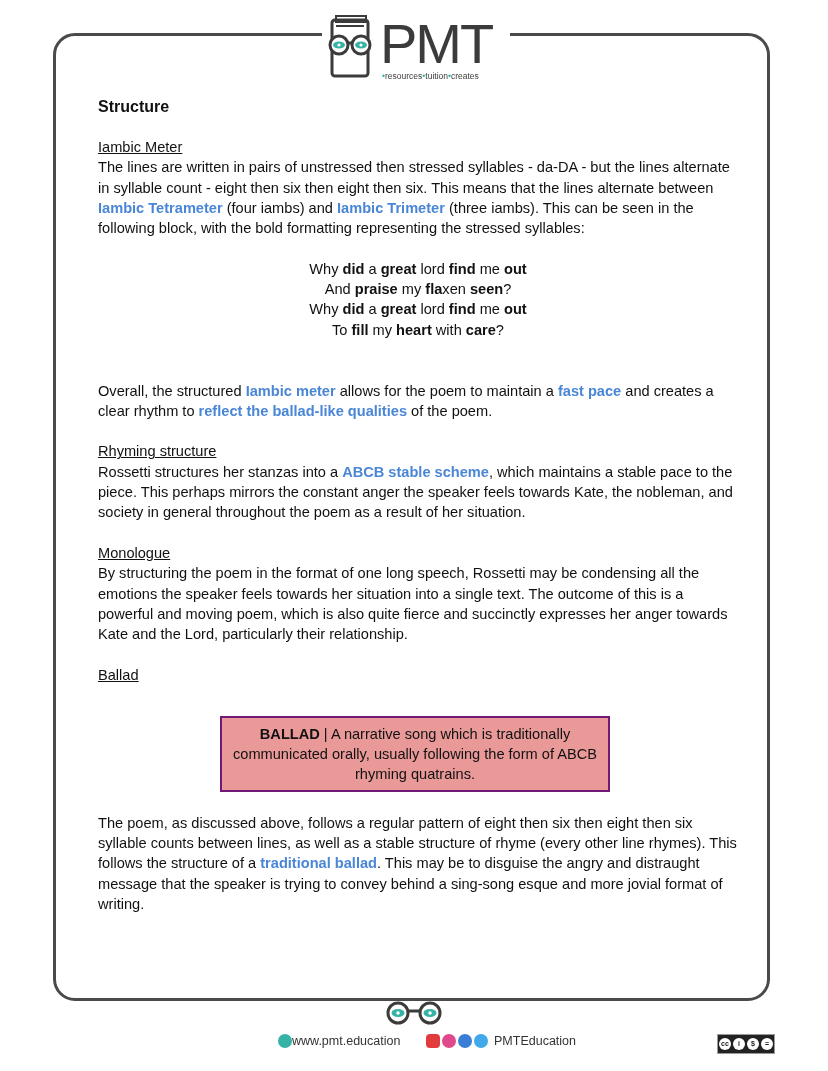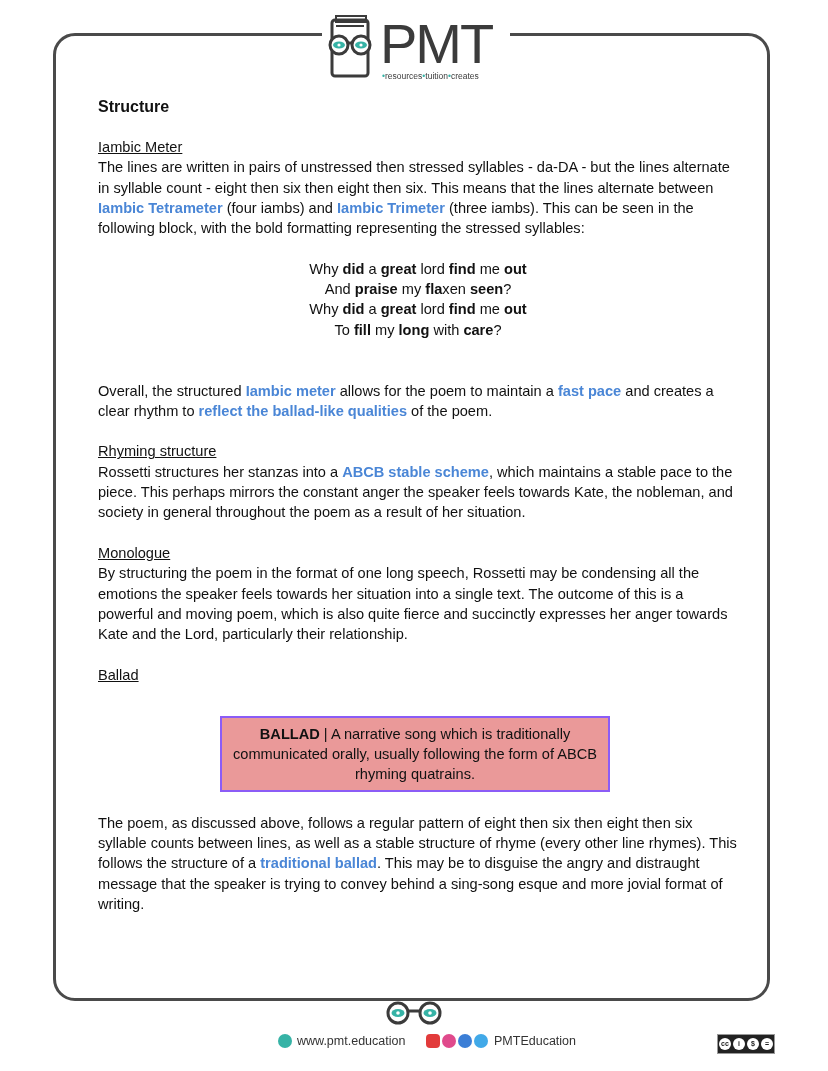--- a/index.html
+++ b/index.html
@@ -15,26 +15,26 @@
   .logo-tag { position:absolute; left:60px; top:57px; font-size:8.5px; color:#3b3b3b;
               letter-spacing:0; white-space:nowrap; font-family:"Liberation Sans", sans-serif; }
   .logo-tag .dot { color:#36b3a6; }
   .content { position:absolute; left:98px; top:96px; width:640px; font-size:14.6px; line-height:20.3px; }
   h2 { font-size:16px; font-weight:bold; margin:0 0 19px 0; line-height:22px; }
   .sub { text-decoration:underline; }
   p { margin:0; }
   .gap { height:20.3px; }
   .hl { color:#4a86d6; font-weight:bold; }
   .poem { text-align:center; }
-  .box { margin:11px 0 0 122px; width:390px; background:#ea9999; border:2px solid #8b5cf6;
+  .box { margin:11px 0 0 122px; width:390px; background:#ea9999; border:2px solid #701a75;
          text-align:center; padding:6px 4px 6px 4px; box-sizing:border-box; font-size:14.6px; line-height:20px; }
   .footer-glasses { position:absolute; left:378px; top:1001px; width:72px; height:26px; background:#fff; }
   .footer { position:absolute; top:1034px; left:0; width:828px; height:22px; font-size:12.5px; color:#333;
             font-family:"Liberation Sans", sans-serif; }
-  .footer .site { position:absolute; left:278px; top:0; display:flex; align-items:center; gap:5px; }
+  .footer .site { position:absolute; left:278px; top:0; display:flex; align-items:center; }
   .footer .social { position:absolute; left:410px; top:0; display:flex; align-items:center; gap:2px;padding-left:16px; }
   .footer .social span.lbl { margin-left:4px; }
   .ic { width:14px; height:14px; border-radius:50%; display:inline-block; }
   .cc { position:absolute; left:717px; top:1034px; width:58px; height:20px; background:#222; border:1px solid #999;
         color:#fff; font-size:9px; display:flex; align-items:center; justify-content:space-around; box-sizing:border-box; }
   .cc span { display:inline-block; width:12px; height:12px; border-radius:50%; background:#fff; color:#222; font-size:7px;
              line-height:12px; text-align:center; font-weight:bold; }
 </style>
 </head>
 <body>
@@ -64,21 +64,21 @@
   <h2>Structure</h2>
 
   <div>
     <p class="sub">Iambic Meter</p>
     <p><span>The lines are written in pairs of unstressed then stressed syllables - da-DA - but the lines alternate in syllable count - eight then six then eight then six. This means that the lines alternate between </span><span class="hl">Iambic Tetrameter</span><span> (four iambs) and </span><span class="hl">Iambic Trimeter</span><span> (three iambs). This can be seen in the following block, with the bold formatting representing the stressed syllables:</span></p>
     <div class="gap"></div>
     <div class="poem" id="poem">
         <div><span>Why </span><b>did</b><span> a </span><b>great</b><span> lord </span><b>find</b><span> me </span><b>out</b></div>
         <div><span>And </span><b>praise</b><span> my </span><b>fla</b><span>xen </span><b>seen</b><span>?</span></div>
         <div><span>Why </span><b>did</b><span> a </span><b>great</b><span> lord </span><b>find</b><span> me </span><b>out</b></div>
-        <div><span>To </span><b>fill</b><span> my </span><b>long</b><span> with </span><b>care</b><span>?</span></div>
+        <div><span>To </span><b>fill</b><span> my </span><b>heart</b><span> with </span><b>care</b><span>?</span></div>
       </div>
     <div class="gap"></div>
     <div class="gap"></div>
     <p><span>Overall, the structured </span><span class="hl">Iambic meter</span><span> allows for the poem to maintain a </span><span class="hl">fast pace</span><span> and creates a clear rhythm to </span><span class="hl">reflect the ballad-like qualities</span><span> of the poem.</span></p>
   </div>
   <div class="gap"></div>
 
   <div>
     <p class="sub">Rhyming structure</p>
     <p><span>Rossetti structures her stanzas into a </span><span class="hl">ABCB stable scheme</span><span>, which maintains a stable pace to the piece. This perhaps mirrors the constant anger the speaker feels towards Kate, the nobleman, and society in general throughout the poem as a result of her situation.</span></p>

